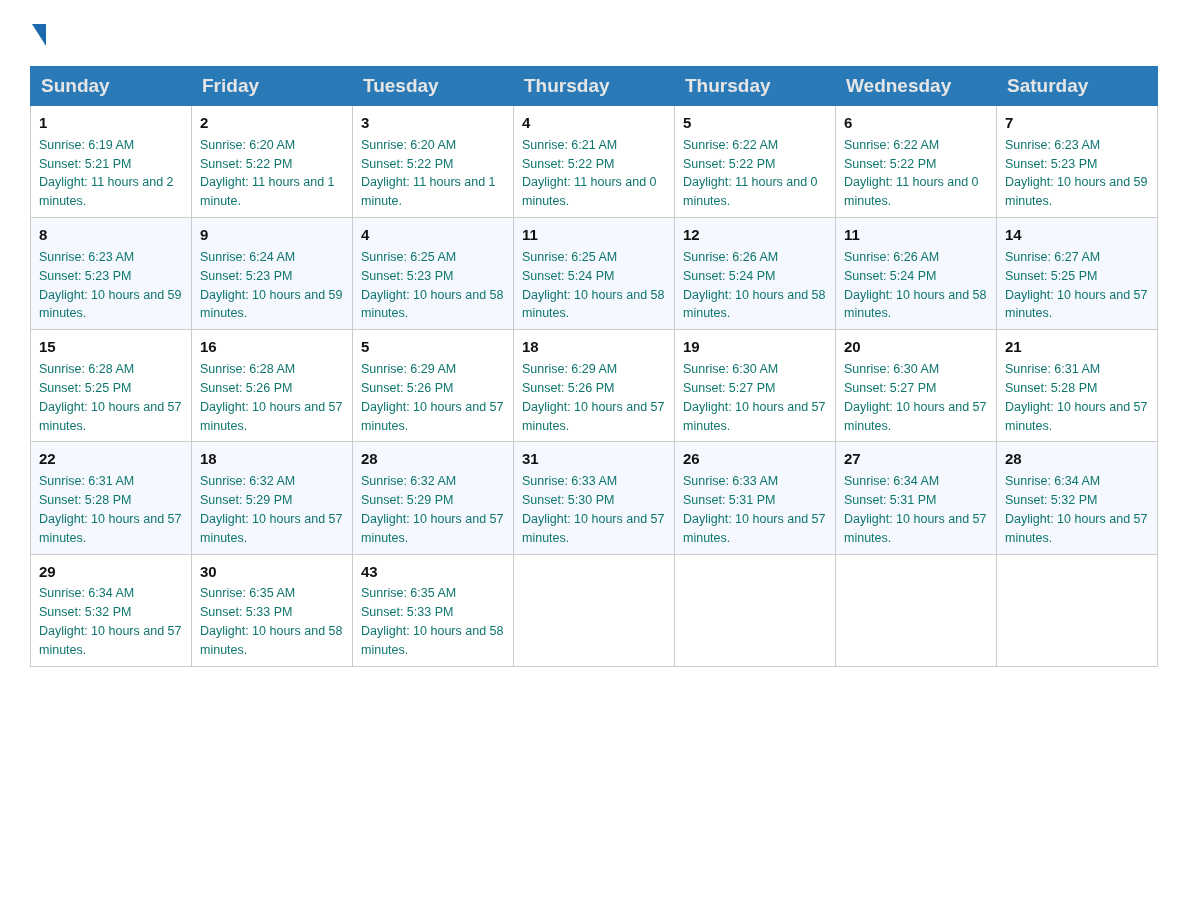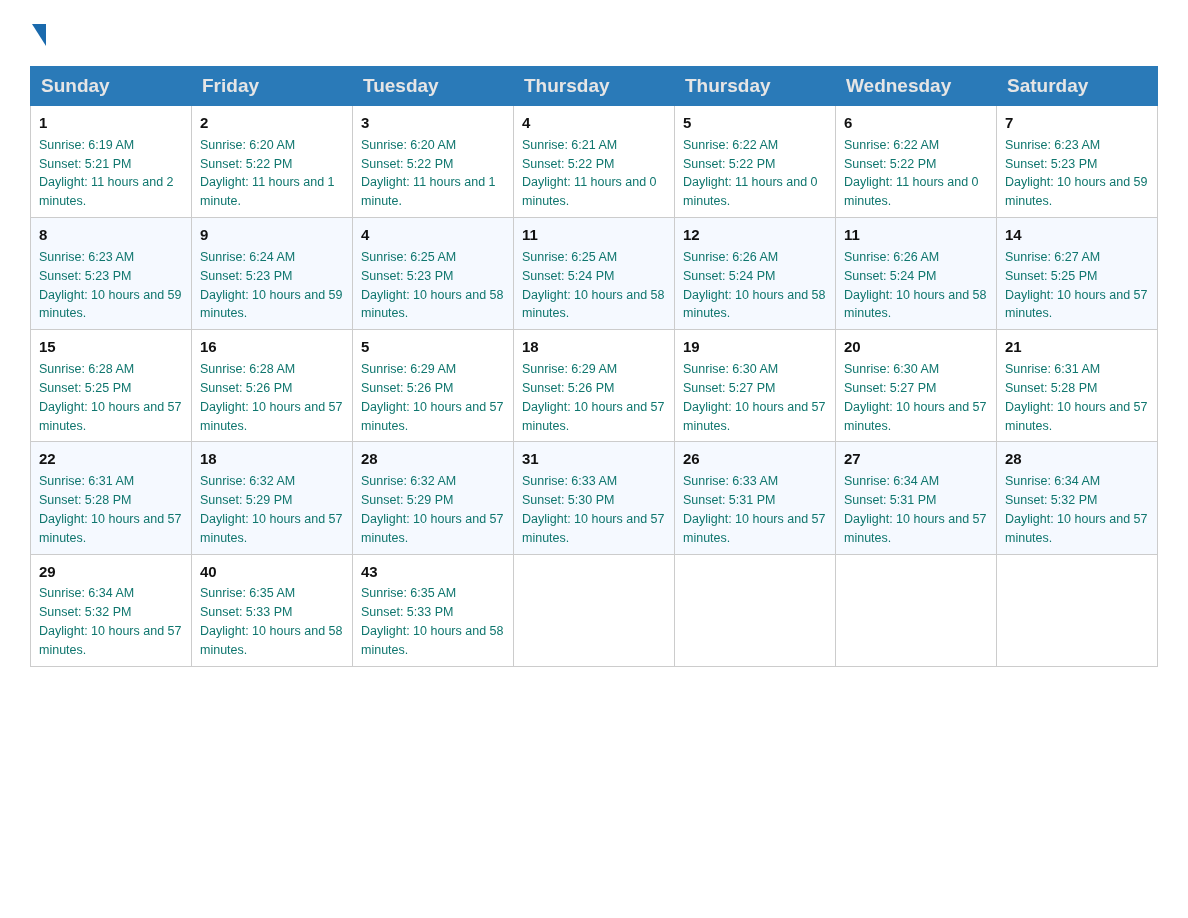--- a/index.html
+++ b/index.html
@@ -255,21 +255,21 @@
         <span class="day-number">28</span>
         <span class="day-info">Sunrise: 6:34 AM<br>Sunset: 5:32 PM<br>Daylight: 10 hours and 57 minutes.</span>
       </td>
       </tr>
       <tr>
         <td>
         <span class="day-number">29</span>
         <span class="day-info">Sunrise: 6:34 AM<br>Sunset: 5:32 PM<br>Daylight: 10 hours and 57 minutes.</span>
       </td>
         <td>
-        <span class="day-number">40</span>
+        <span class="day-number">30</span>
         <span class="day-info">Sunrise: 6:35 AM<br>Sunset: 5:33 PM<br>Daylight: 10 hours and 58 minutes.</span>
       </td>
         <td>
         <span class="day-number">43</span>
         <span class="day-info">Sunrise: 6:35 AM<br>Sunset: 5:33 PM<br>Daylight: 10 hours and 58 minutes.</span>
       </td>
         <td class="empty-cell"></td>
         <td class="empty-cell"></td>
         <td class="empty-cell"></td>
         <td class="empty-cell"></td>

